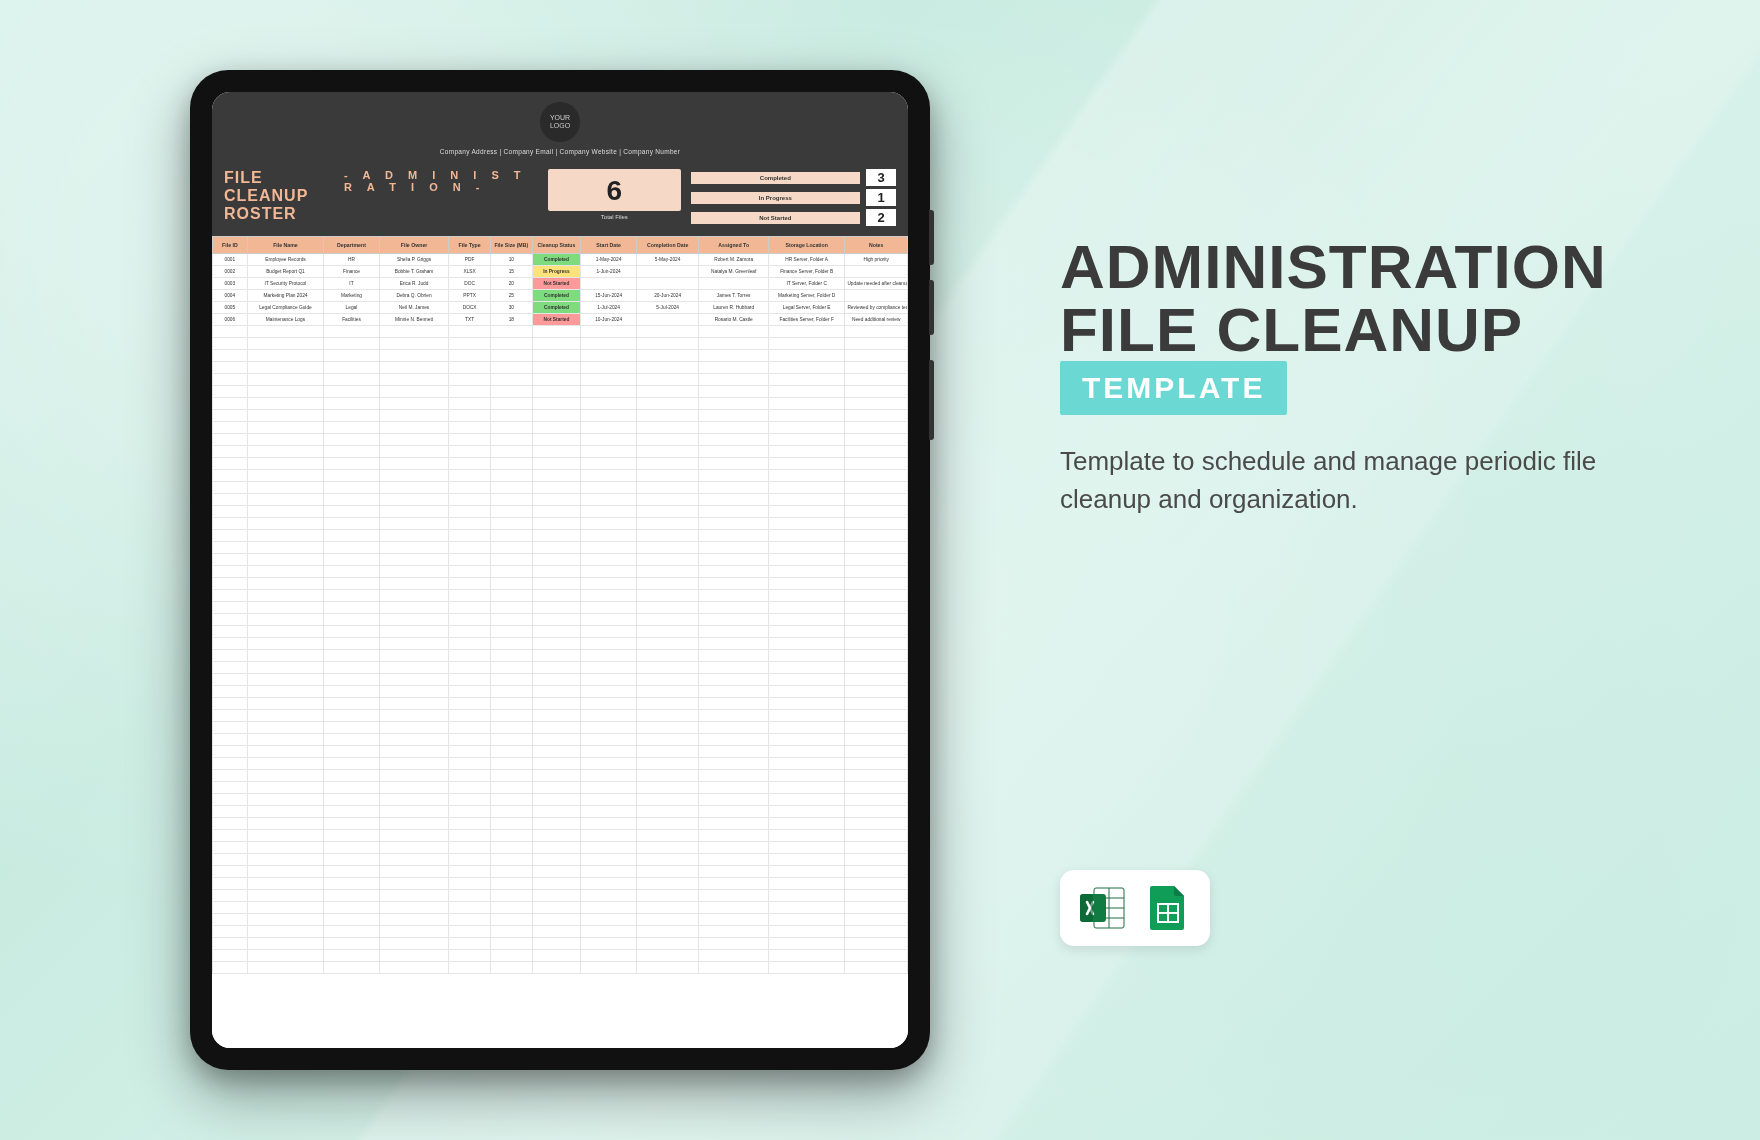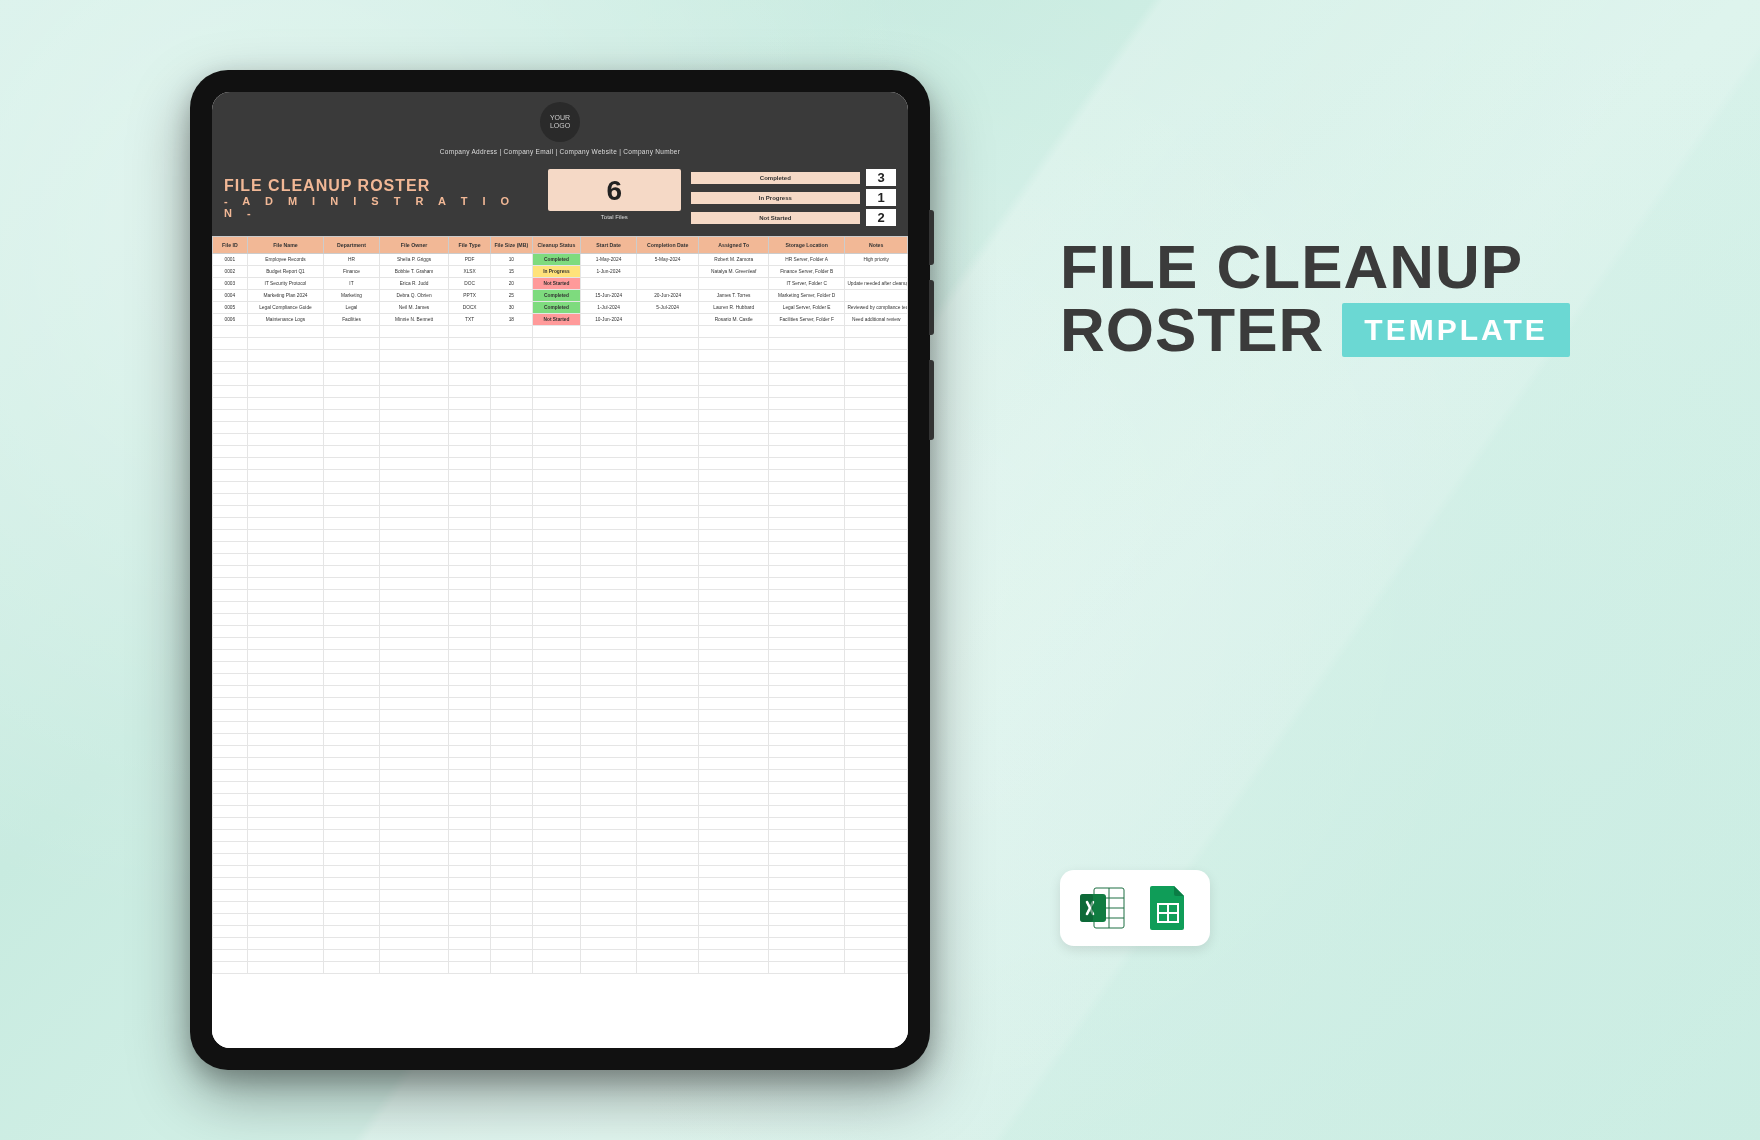--- a/index.html
+++ b/index.html
@@ -91,21 +91,21 @@
     .title-block {
       background: #3a3a3a;
       display: flex;
       align-items: stretch;
       padding: 8px 12px 10px;
       gap: 10px;
     }
     .title-left {
       flex: 1.3;
       display: flex;
-      flex-direction: column;
+      flex-direction: row;
       justify-content: center;
     }
     .roster-title {
       color: #f2b896;
       font-size: 16px;
       font-weight: 800;
       letter-spacing: 1px;
     }
     .roster-sub {
       color: #f2b896;
@@ -1179,25 +1179,26 @@
               <td>&nbsp;</td>
             </tr>
           </tbody>
       </table>
     </div>
 
   </div>
 </div>
 
 <div class="right-panel">
+  <div class="hdr">ADMINISTRATION</div>
   <div class="hdr">FILE CLEANUP</div>
   <div class="hdr-row">
-    <div class="hdr">ROSTER</div>
     <div class="template-pill">TEMPLATE</div>
   </div>
+  <div class="desc">Template to schedule and manage periodic file cleanup and organization.</div>
 </div>
 
 <div class="formats">
   <div class="fmt-icon" title="Excel">
     <svg width="52" height="52" viewBox="0 0 52 52">
       <rect x="18" y="6" width="30" height="40" rx="2" fill="#fff" stroke="#1d6f42" stroke-width="1"></rect>
       <line x1="18" y1="16" x2="48" y2="16" stroke="#1d6f42" stroke-width="1"></line>
       <line x1="18" y1="26" x2="48" y2="26" stroke="#1d6f42" stroke-width="1"></line>
       <line x1="18" y1="36" x2="48" y2="36" stroke="#1d6f42" stroke-width="1"></line>
       <line x1="33" y1="6" x2="33" y2="46" stroke="#1d6f42" stroke-width="1"></line>

